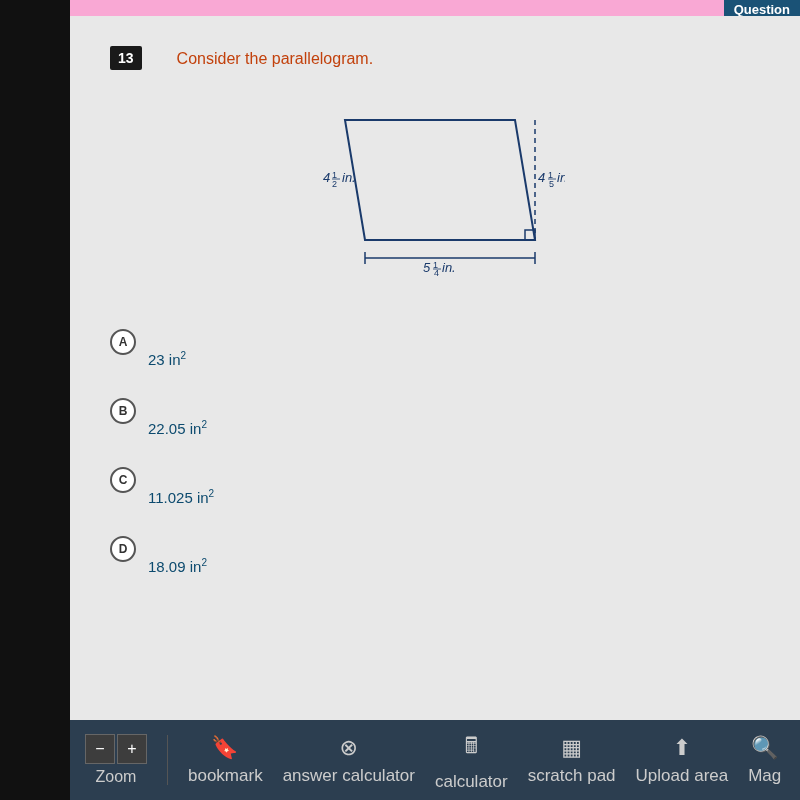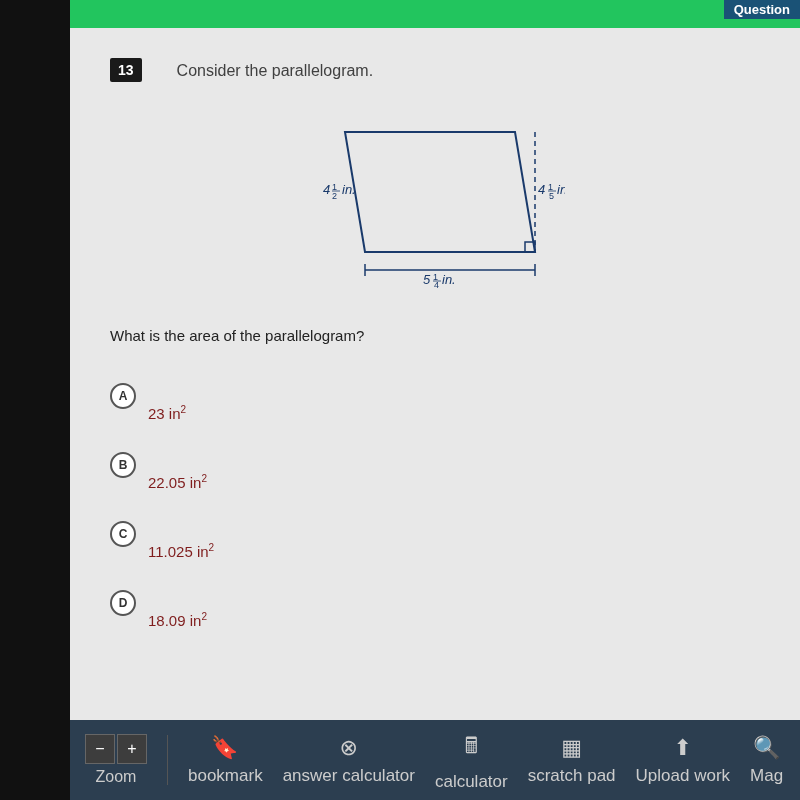--- a/index.html
+++ b/index.html
@@ -17,22 +17,22 @@
       top: 0;
       left: 70px;
       width: 730px;
       height: 800px;
       background: #f0f0f0;
       display: flex;
       flex-direction: column;
     }
 
     .top-bar {
-      background: #22c55e;
-      height: 28px;
+      background: #f9a8d4;
+      height: 16px;
       display: flex;
       align-items: center;
       justify-content: flex-end;
       padding-right: 10px;
     }
 
     .question-label {
       position: absolute;
       top: 0;
       right: 0;
@@ -64,21 +64,21 @@
       font-weight: bold;
       padding: 4px 8px;
       margin-right: 15px;
       border-radius: 2px;
       min-width: 30px;
       text-align: center;
     }
 
     .question-text {
       font-size: 16px;
-      color: #404040;
+      color: #c2410c;
       padding-top: 4px;
     }
 
     .diagram-container {
       display: flex;
       justify-content: center;
       margin: 20px 0 25px 0;
     }
 
     .parallelogram-svg {
@@ -116,21 +116,21 @@
       justify-content: center;
       font-size: 12px;
       font-weight: bold;
       color: #333;
       background: white;
       flex-shrink: 0;
     }
 
     .choice-text {
       font-size: 15px;
-      color: #7f1d1d;
+      color: #0c4a6e;
       margin-top: 35px;
     }
 
     sup {
       font-size: 10px;
     }
 
     .bottom-toolbar {
       height: 80px;
       background: #2c3e50;
@@ -254,21 +254,20 @@
         <text x="252" y="92" class="dim-label" font-size="13" fill="#1a3a6b" font-style="italic"> in.</text>
 
         <text x="118" y="182" class="dim-label" font-size="13" fill="#1a3a6b" font-style="italic">5</text>
         <text x="128" y="178" font-size="9" fill="#1a3a6b">1</text>
         <line x1="128" y1="179" x2="136" y2="179" stroke="#1a3a6b" stroke-width="0.8"></line>
         <text x="129" y="186" font-size="9" fill="#1a3a6b">4</text>
         <text x="137" y="182" class="dim-label" font-size="13" fill="#1a3a6b" font-style="italic"> in.</text>
       </svg>
     </div>
 
-    <div class="area-question">What is the area of the parallelogram?</div>
 
     <div class="answer-choices">
 
       <div class="answer-choice">
         <div class="choice-circle">A</div>
         <div class="choice-text">23 in<sup>2</sup></div>
       </div>
 
       <div class="answer-choice">
         <div class="choice-circle">B</div>
@@ -316,21 +315,21 @@
       <span class="item-label">calculator</span>
     </div>
 
     <div class="toolbar-item">
       <span class="icon-symbol">▦</span>
       <span class="item-label">scratch pad</span>
     </div>
 
     <div class="toolbar-item">
       <span class="icon-symbol">⬆</span>
-      <span class="item-label">Upload work</span>
+      <span class="item-label">Upload area</span>
     </div>
 
     <div class="toolbar-item">
       <span class="icon-symbol">🔍</span>
       <span class="item-label">Mag</span>
     </div>
 
   </div>
 
 </div>

